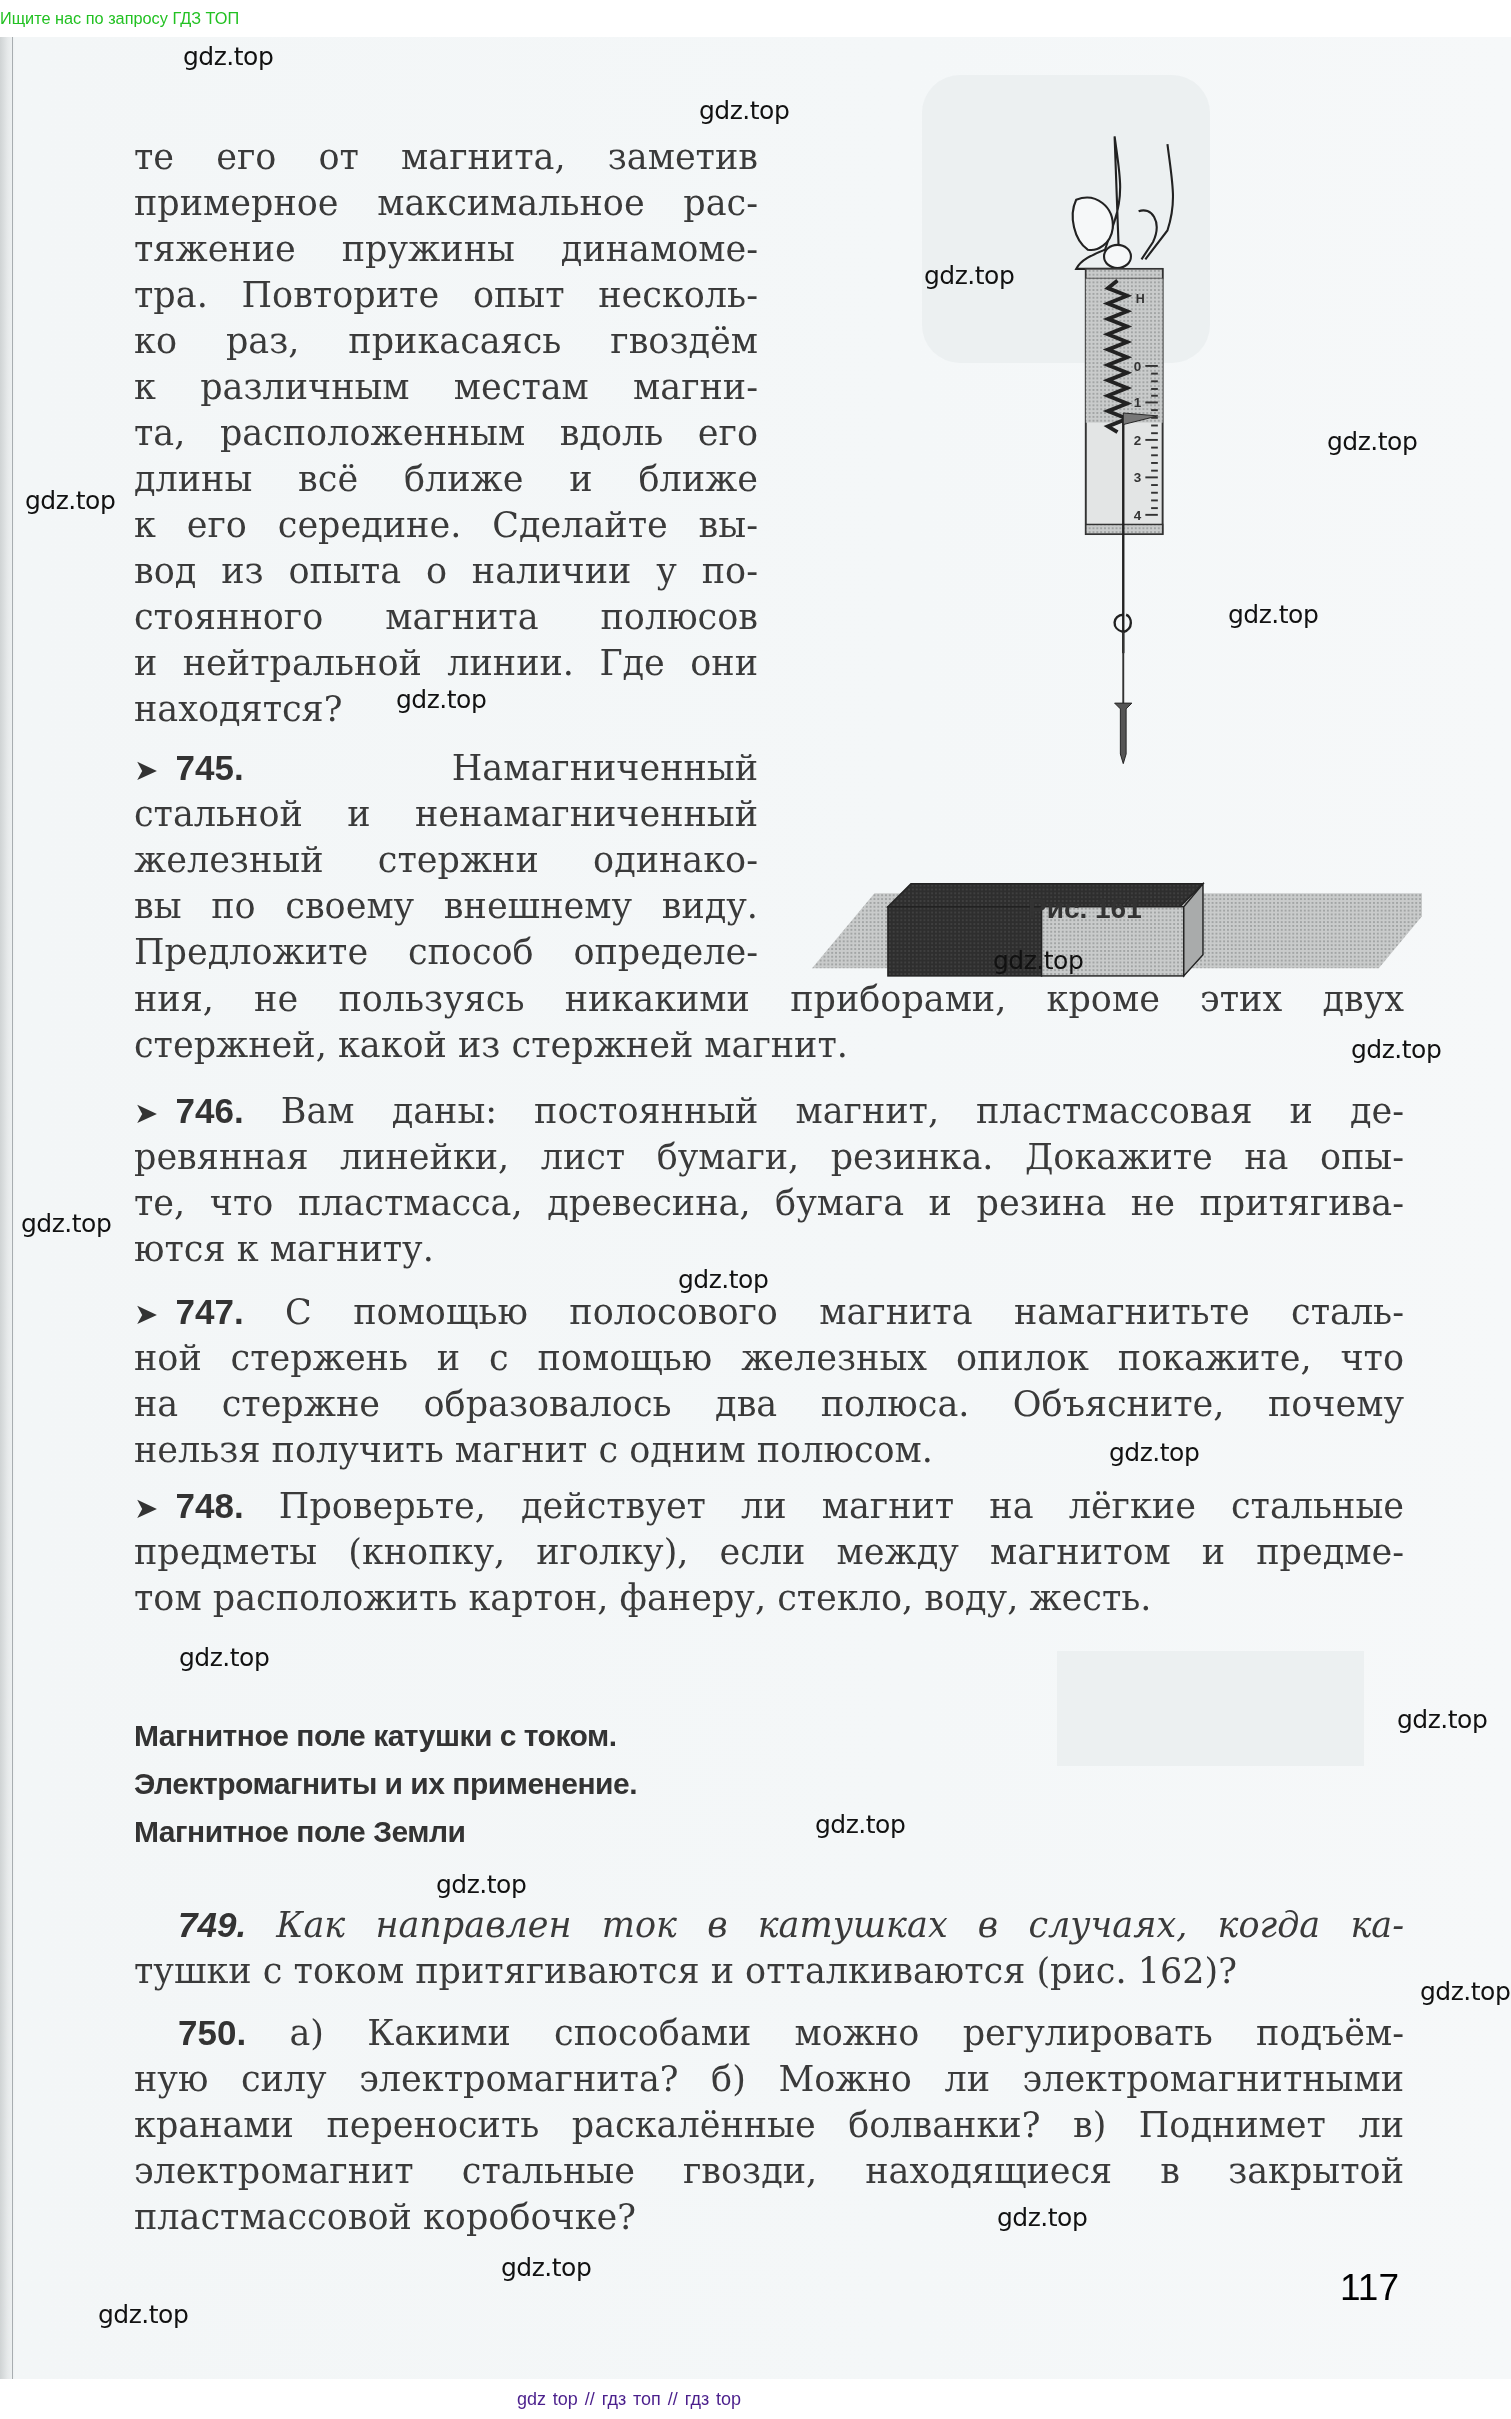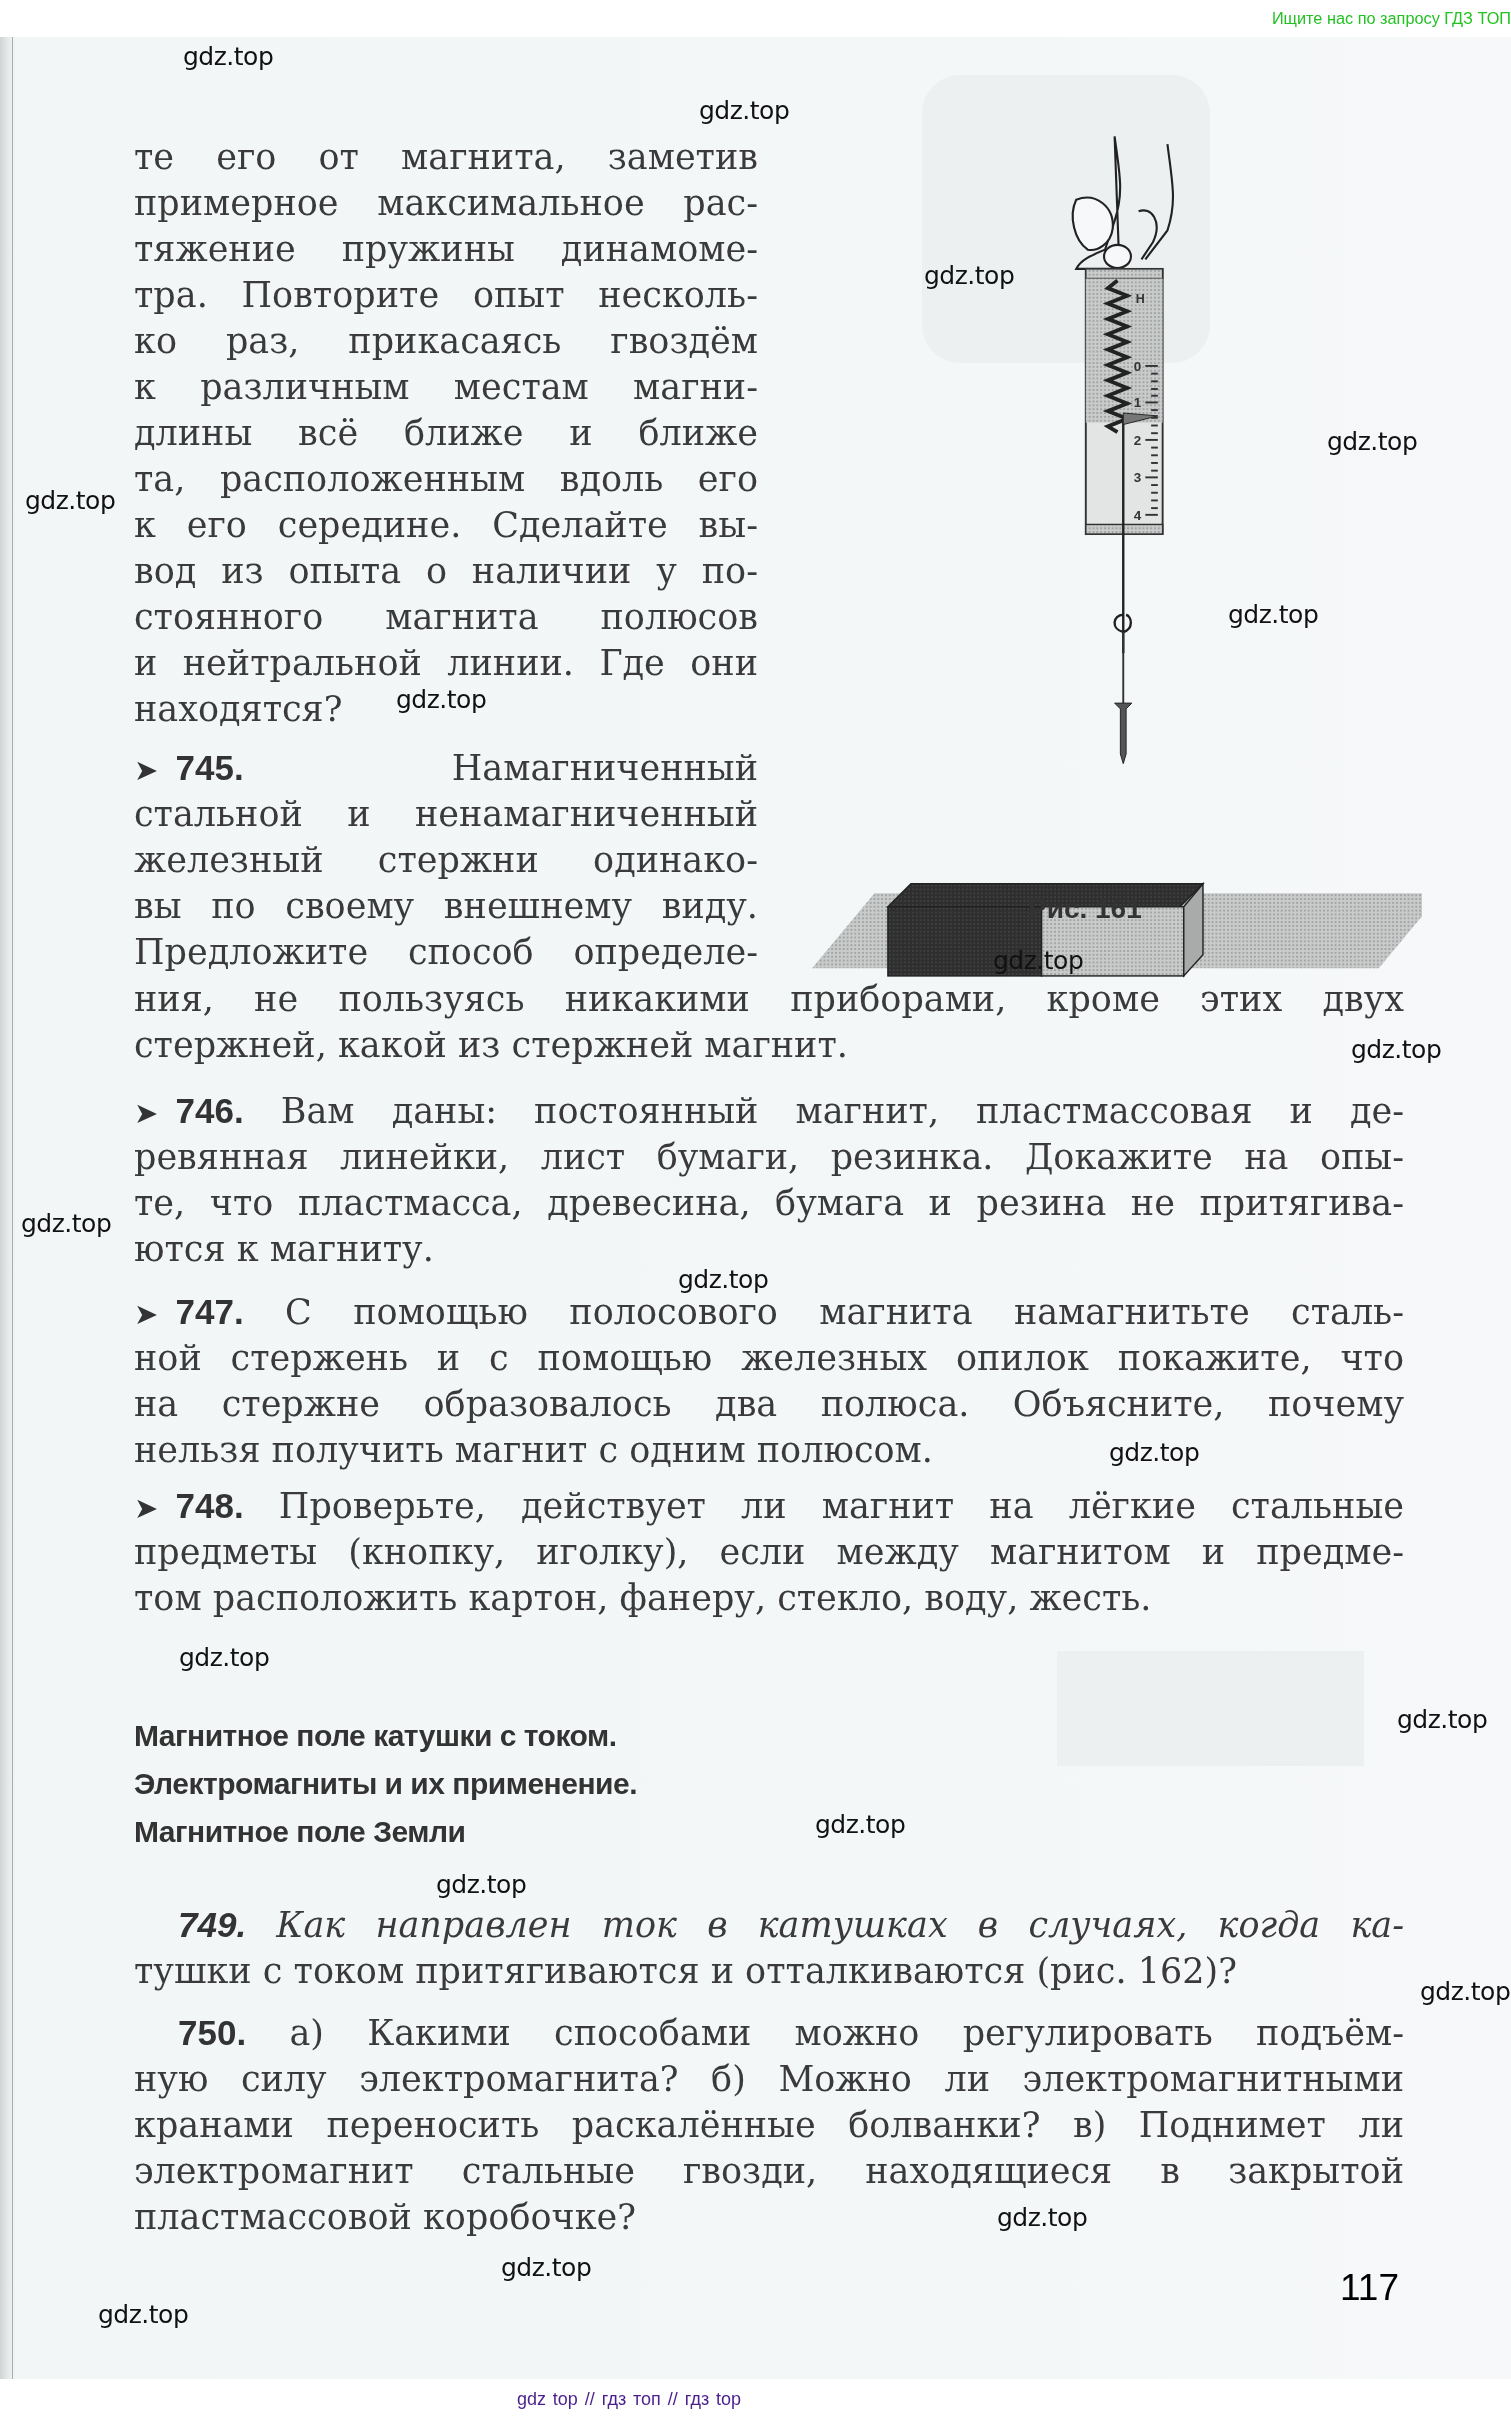--- a/index.html
+++ b/index.html
@@ -3,21 +3,21 @@
   <meta charset="utf-8">
   <style>
     html, body { margin: 0; padding: 0; }
     body {
       width: 1511px; height: 2419px; position: relative; overflow: hidden;
       background: #ffffff;
       font-family: "DejaVu Serif", serif;
     }
     .top-banner {
       position: absolute; left: 0; top: 0; width: 1511px; height: 37px;
-      background: #ffffff; text-align: right;
+      background: #ffffff; text-align: left;
       font-family: "Liberation Sans", sans-serif; font-size: 16.3px; line-height: 37px;
       color: #22c122;
     }
     .page {
       position: absolute; left: 0; top: 37px; width: 1511px; height: 2342px;
       background: linear-gradient(90deg, #cfd3d4 0px, #e6e9ea 7.7px, #f3f6f7 15.4px, #f4f7f8 60%, #f6f8f9 100%);
     }
     .page-edge {
       position: absolute; left: 11.5px; top: 0; width: 1.9px; height: 100%;
       background: #a8adb0;
@@ -73,22 +73,22 @@
   <div class="ghost" style="left:1057px;top:1614px;width:307px;height:115px;"></div>
 </div>
 
 <div class="txt col-left" style="top:134px;">
   <span class="line">те его от магнита, заметив</span>
   <span class="line">примерное максимальное рас-</span>
   <span class="line">тяжение пружины динамоме-</span>
   <span class="line">тра. Повторите опыт несколь-</span>
   <span class="line">ко раз, прикасаясь гвоздём</span>
   <span class="line">к различным местам магни-</span>
+  <span class="line">та, расположенным вдоль его</span>
   <span class="line">длины всё ближе и ближе</span>
-  <span class="line">та, расположенным вдоль его</span>
   <span class="line">к его середине. Сделайте вы-</span>
   <span class="line">вод из опыта о наличии у по-</span>
   <span class="line">стоянного магнита полюсов</span>
   <span class="line">и нейтральной линии. Где они</span>
   <span class="line last">находятся?</span>
 </div>
 
 <div class="txt col-left" style="top:745px;">
   <span class="line">
     <span class="arrow">➤</span><span class="num">745.</span>

